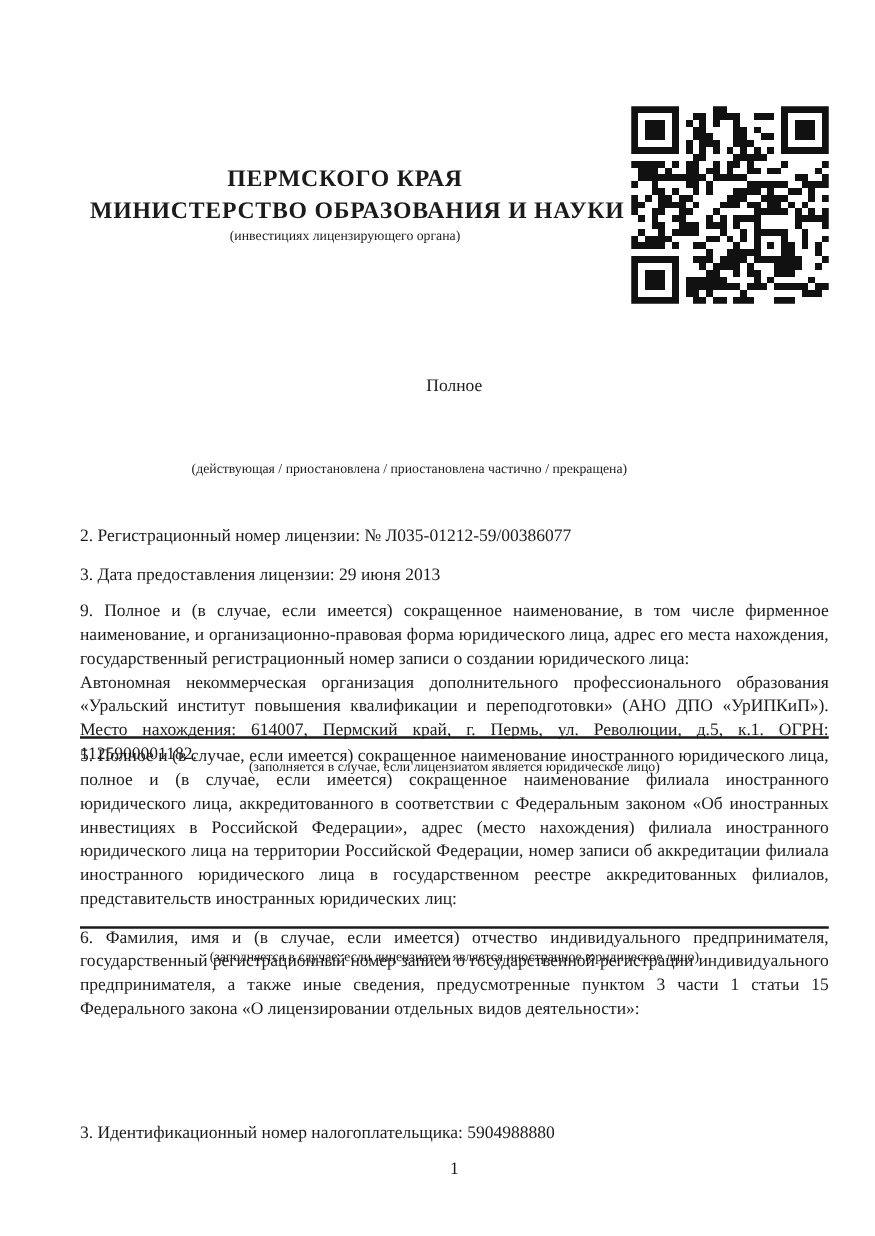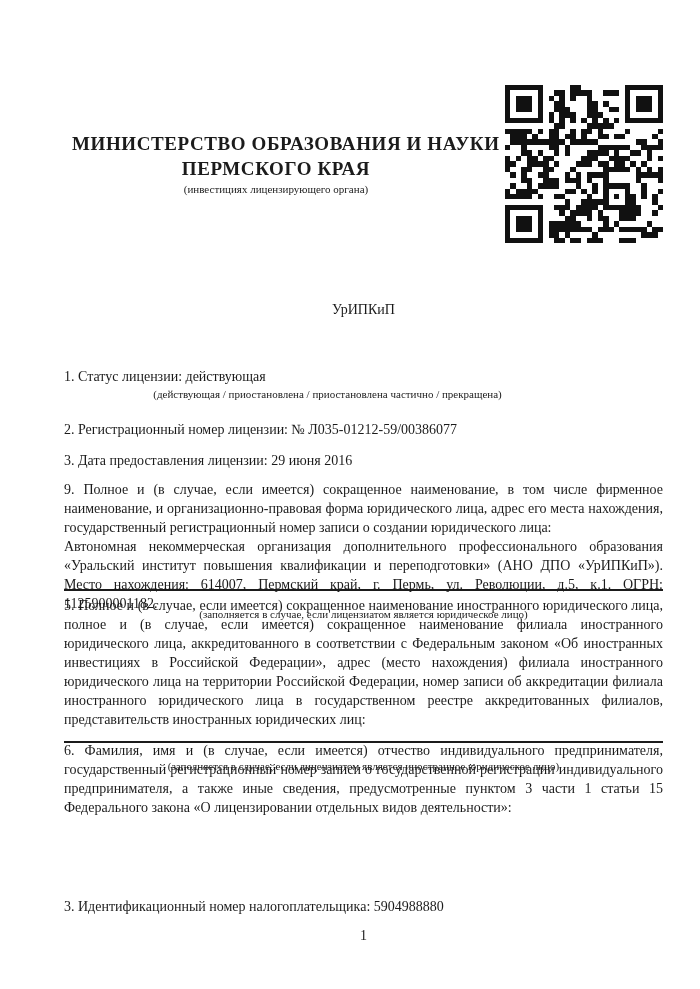--- a/index.html
+++ b/index.html
@@ -94,22 +94,22 @@
     font-size: 14px;
     line-height: 18px;
   }
 </style>
 </head>
 <body>
 
 <div class="page">
 
   <div class="header-block">
+    <div class="header-line">ПЕРМСКОГО КРАЯ</div>
     <div class="header-line">МИНИСТЕРСТВО ОБРАЗОВАНИЯ И НАУКИ</div>
-    <div class="header-line">ПЕРМСКОГО КРАЯ</div>
     <div class="header-caption">(инвестициях лицензирующего органа)</div>
   </div>
 
   <div class="qr-wrap">
     <svg id="qr-svg" viewBox="0 0 29 29" shape-rendering="crispEdges">
         <rect x="0" y="0" width="1" height="1" fill="#111111"></rect>
         <rect x="1" y="0" width="1" height="1" fill="#111111"></rect>
         <rect x="2" y="0" width="1" height="1" fill="#111111"></rect>
         <rect x="3" y="0" width="1" height="1" fill="#111111"></rect>
         <rect x="4" y="0" width="1" height="1" fill="#111111"></rect>
@@ -527,34 +527,33 @@
         <rect x="15" y="28" width="1" height="1" fill="#111111"></rect>
         <rect x="16" y="28" width="1" height="1" fill="#111111"></rect>
         <rect x="17" y="28" width="1" height="1" fill="#111111"></rect>
         <rect x="21" y="28" width="1" height="1" fill="#111111"></rect>
         <rect x="22" y="28" width="1" height="1" fill="#111111"></rect>
         <rect x="23" y="28" width="1" height="1" fill="#111111"></rect>
       </svg>
   </div>
 
   <div class="doc-title">
-    <div>УрИПКиП</div>
+    <div>Полное</div>
   </div>
 
   <div class="field f-status">
-    <div><span>1. Статус лицензии:</span> <span>действующая</span></div>
     <div class="inline-caption">(действующая / приостановлена / приостановлена частично / прекращена)</div>
   </div>
 
   <div class="field f-reg">
     <span>2. Регистрационный номер лицензии:</span> <span>№ Л035-01212-59/00386077</span>
   </div>
 
   <div class="field f-date">
-    <span>3. Дата предоставления лицензии:</span> <span>29 июня 2016</span>
+    <span>3. Дата предоставления лицензии:</span> <span>29 июня 2013</span>
   </div>
 
   <div class="field f-legal">
     <div class="justified">9. Полное и (в случае, если имеется) сокращенное наименование, в том числе фирменное наименование, и организационно-правовая форма юридического лица, адрес его места нахождения, государственный регистрационный номер записи о создании юридического лица:</div>
     <div class="justified">Автономная некоммерческая организация дополнительного профессионального образования «Уральский институт повышения квалификации и переподготовки» (АНО ДПО «УрИПКиП»). Место нахождения: 614007, Пермский край, г. Пермь, ул. Революции, д.5, к.1. ОГРН: 1125900001182.</div>
   </div>
   <div class="rule r-legal">
     <div class="rule-caption">(заполняется в случае, если лицензиатом является юридическое лицо)</div>
   </div>
 

